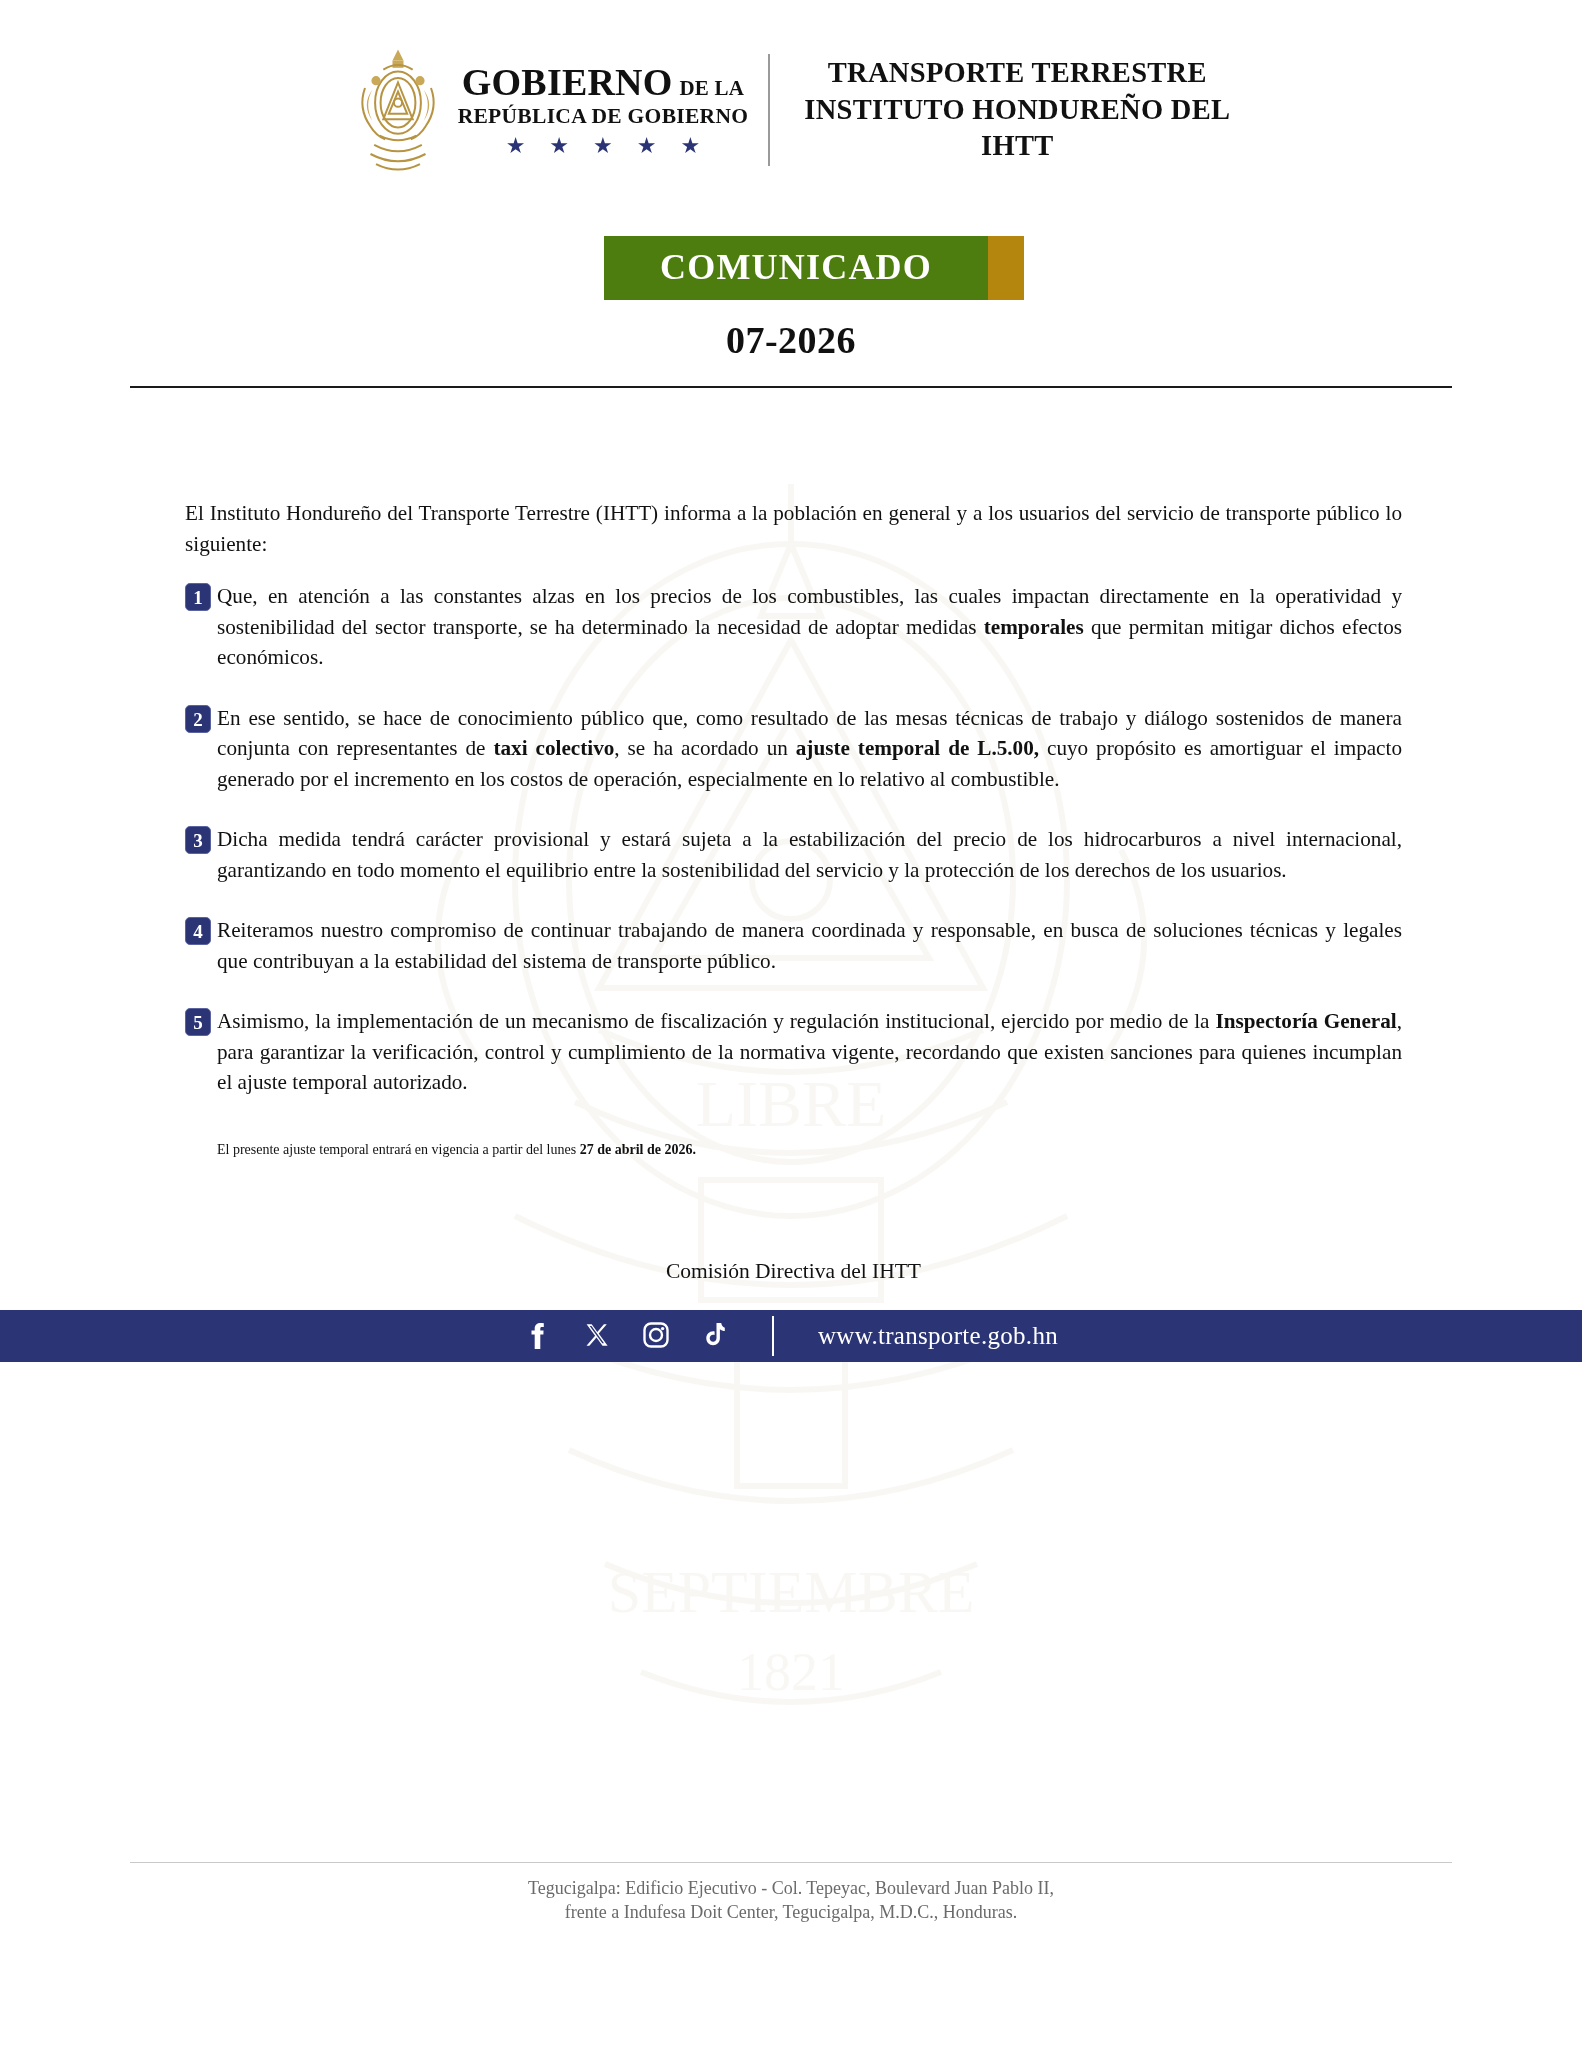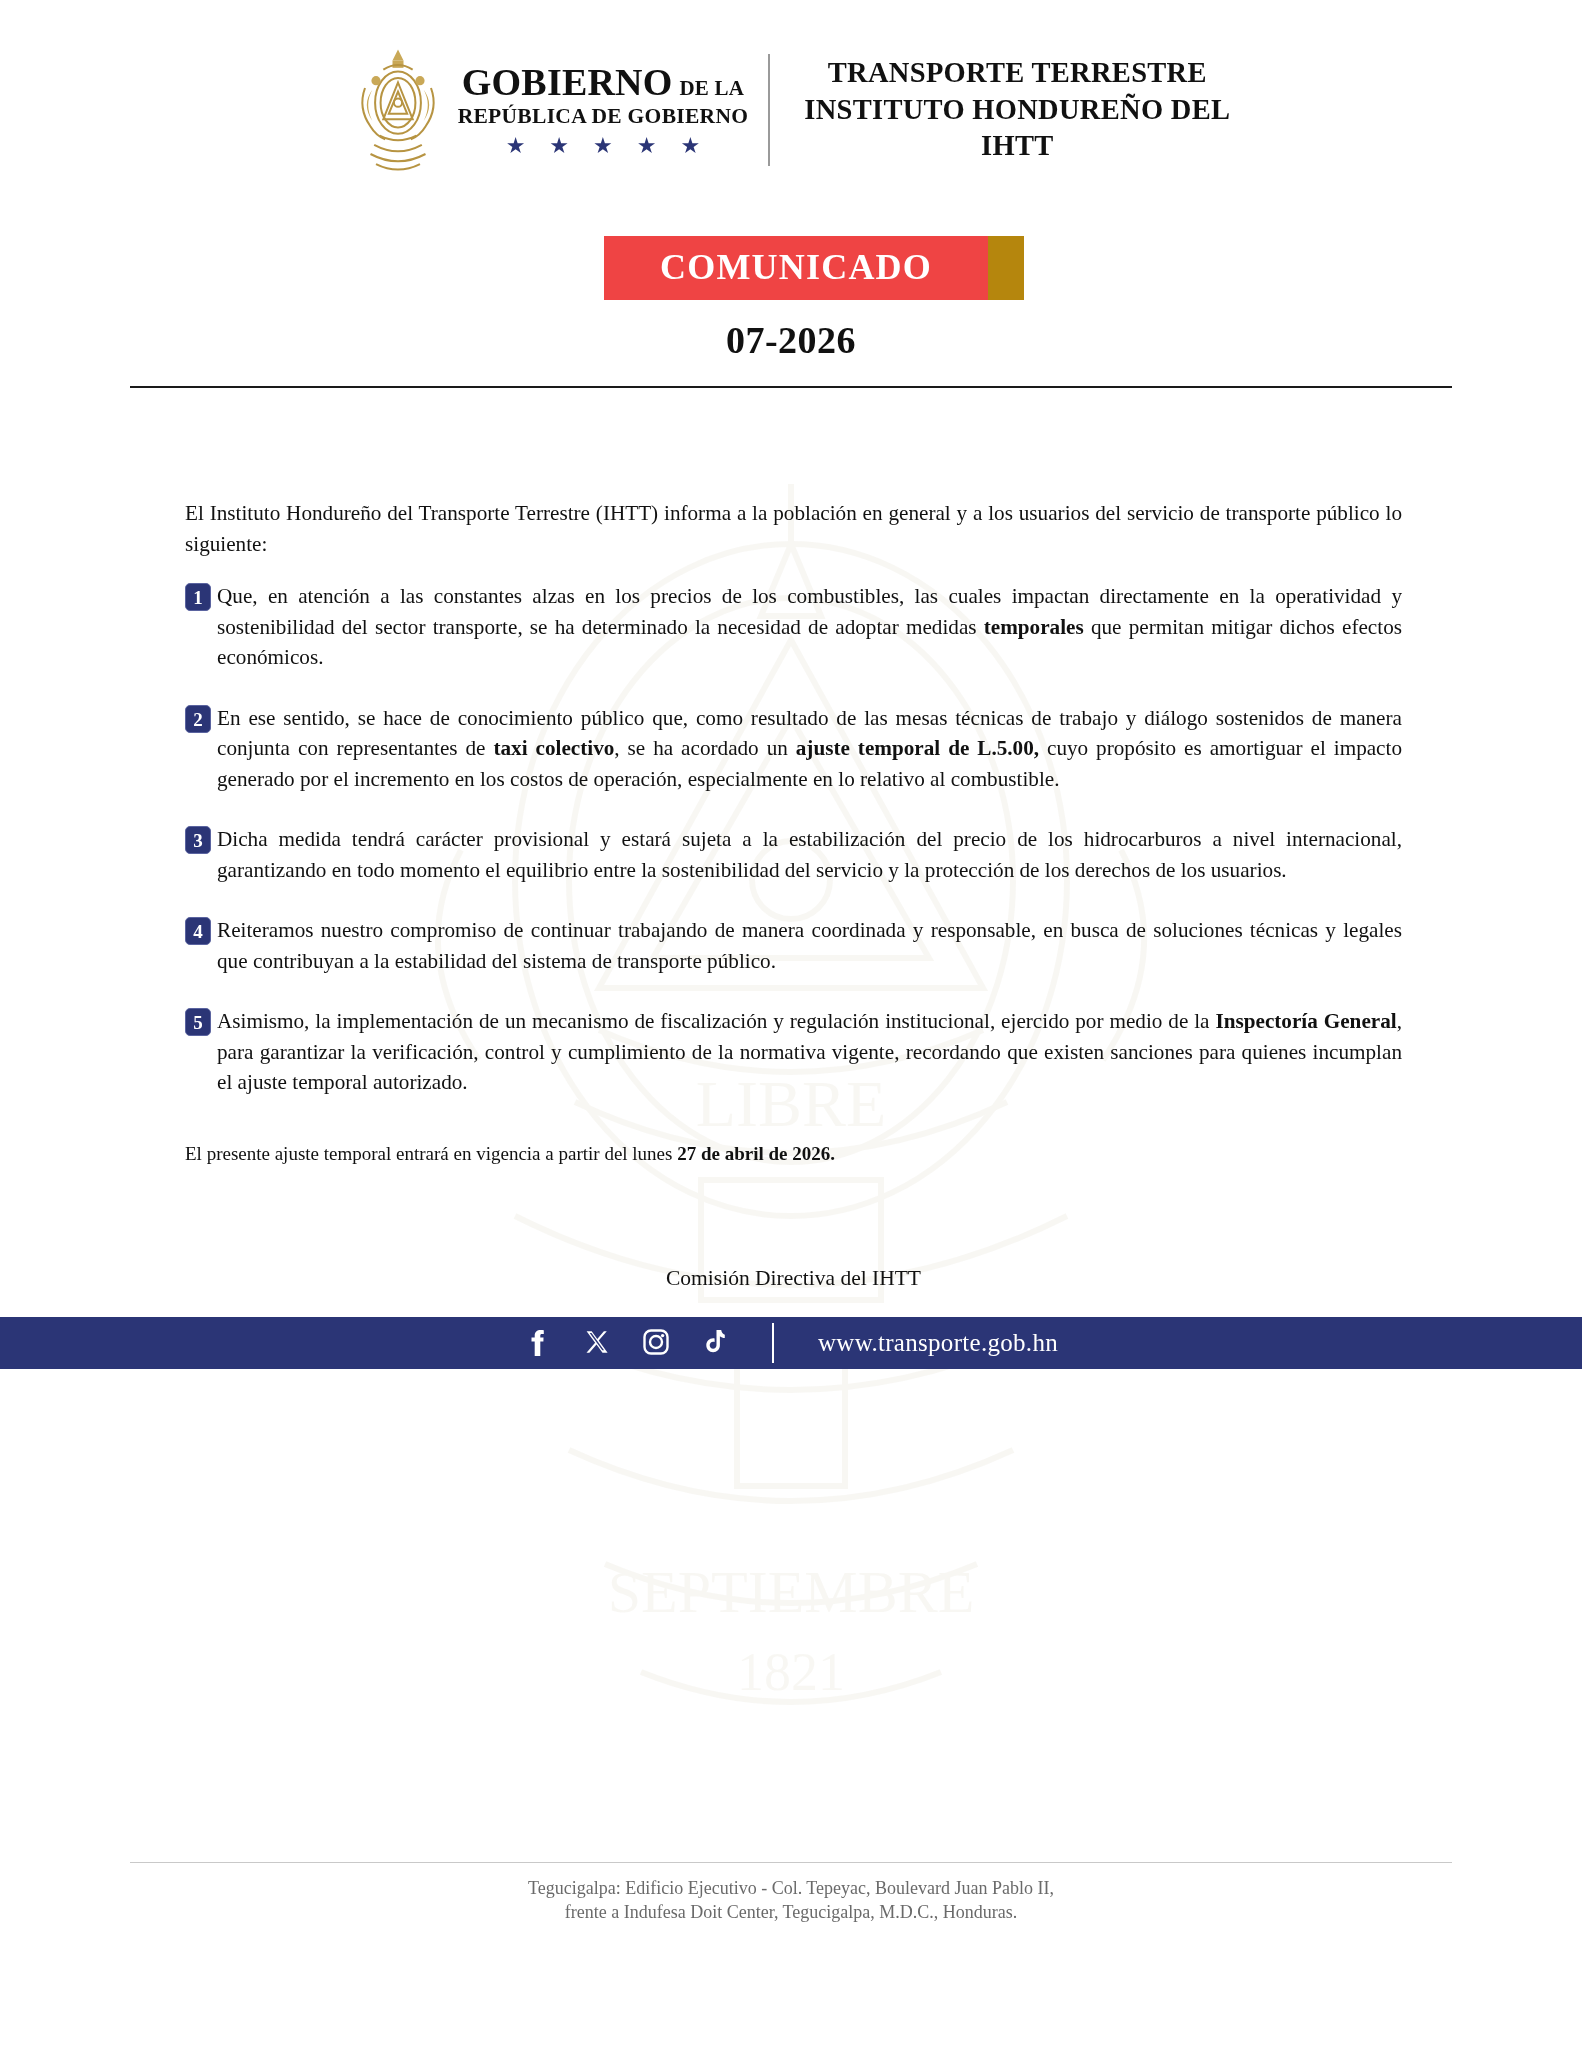--- a/index.html
+++ b/index.html
@@ -96,21 +96,21 @@
     display: flex;
     justify-content: center;
   }
   .banner {
     display: flex;
     align-items: stretch;
     
     margin-left: 46px;
   }
   .banner-main {
-    background: #ef4444;
+    background: #4d7c0f;
     color: #ffffff;
     font-weight: bold;
     font-size: 36px;
     letter-spacing: 1.2px;
     padding: 13px 56px 15px 56px;
     line-height: 1;
   }
   .banner-accent {
     width: 36px;
     background: #b5860d;
@@ -164,21 +164,22 @@
     border: 1px solid #5b64a0;
   }
   .item-text {
     text-align: justify;
     text-justify: inter-word;
     flex: 1;
   }
 
   .closing {
     margin-top: 42px;
-    font-size: 19px;
+    margin-left: 32px;
+    font-size: 14px;
   }
 
   .signature {
     margin-top: 96px;
     text-align: center;
     font-size: 21.5px;
   }
   .signature .place { margin-top: 44px; }
 
   

